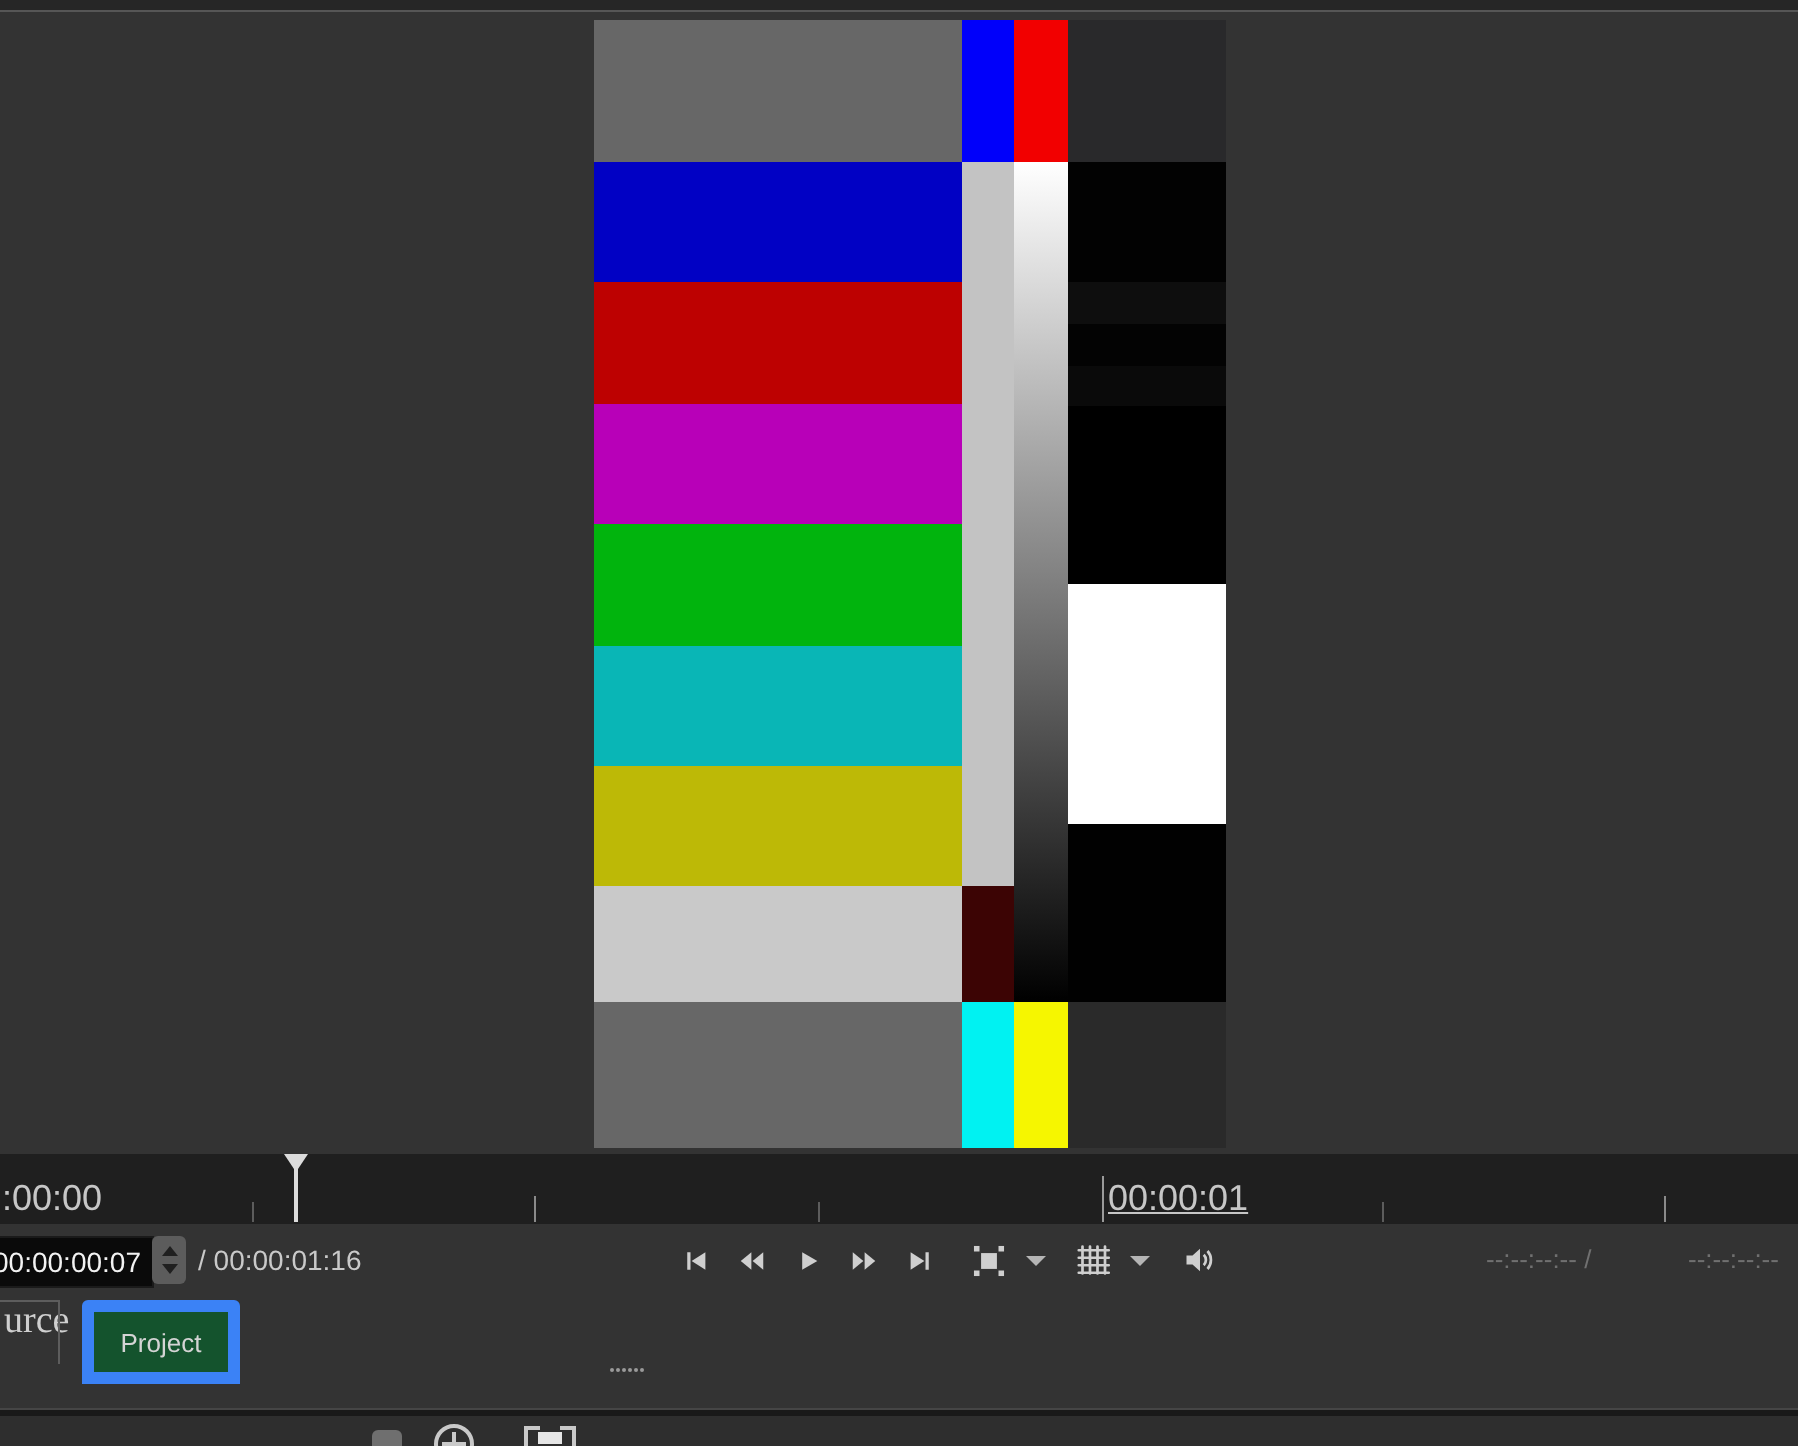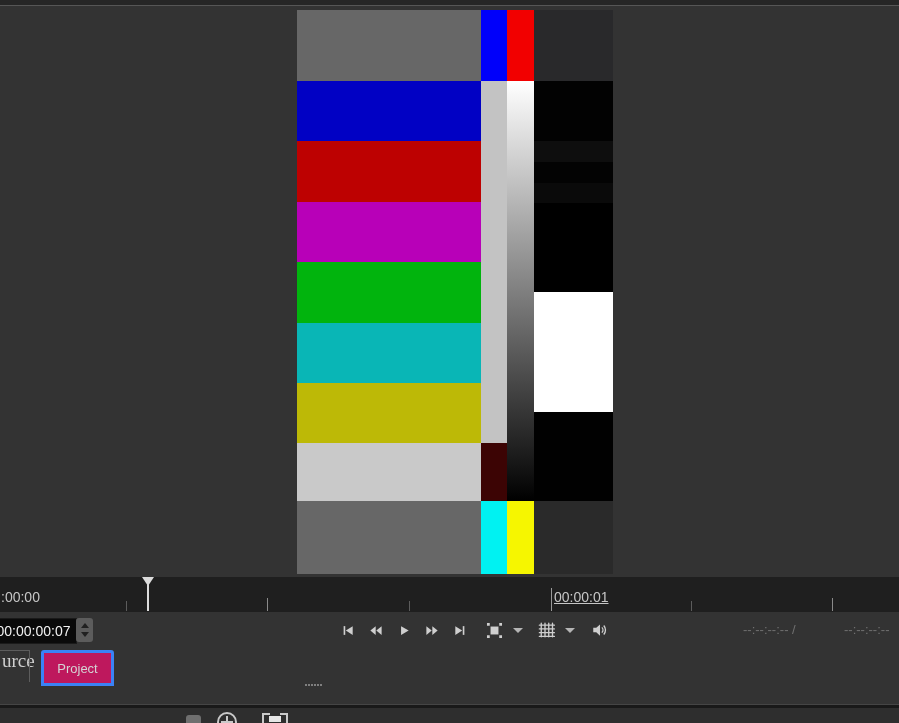--- a/index.html
+++ b/index.html
@@ -10,21 +10,21 @@
   
   .top-strip{position:absolute;left:0;top:0;width:899px;height:5px;background:#262626;
              border-bottom:1px solid #565656;}
 
   
   .preview{position:absolute;background:#111;}
   .seg{position:absolute;}
 
   
   .ruler{position:absolute;left:0;top:577px;width:899px;height:35px;background:#1f1f1f;}
-  .rlabel{position:absolute;top:12px;font-size:14px;color:#c6c6c6;white-space:nowrap;}
+  .rlabel{position:absolute;top:12px;font-size:18px;color:#c6c6c6;white-space:nowrap;}
   .tick{position:absolute;bottom:1px;width:1px;height:10px;background:#5c5c5c;}
   .tick.bright{height:13px;background:#8a8a8a;}
   .majortick{position:absolute;bottom:1px;width:1px;height:23px;background:#9a9a9a;}
   .playhead{position:absolute;top:0;width:14px;height:35px;margin-left:-7px;}
   .ph-tri{position:absolute;left:1px;top:0;width:0;height:0;
           border-left:6px solid transparent;border-right:6px solid transparent;
           border-top:9px solid #dcdcdc;}
   .ph-stem{position:absolute;left:6px;top:0;width:2px;height:34px;background:#dcdcdc;}
 
   
@@ -47,23 +47,23 @@
         border-top:5px solid #b5b5b5;margin:0 1px;}
   .dim{position:absolute;top:0;height:36px;line-height:36px;font-size:13px;color:#707070;white-space:nowrap;}
   .dim.t1{left:743px;}
   .dim.t2{left:844px;}
 
   
   .tabbar{position:absolute;left:0;top:648px;width:899px;height:56px;background:#333333;}
   .srctab{position:absolute;left:2px;top:2px;font-size:19px;color:#cfcfcf;font-family:Liberation Serif, serif;}
   .src-v{position:absolute;left:29px;top:2px;width:1px;height:32px;background:#5d5d5d;}
   .src-h{position:absolute;left:0;top:2px;width:29px;height:1px;background:#5d5d5d;}
-  .projtab{position:absolute;left:41px;top:2px;width:67px;height:30px;border:3px solid #3b82f6;
+  .projtab{position:absolute;left:41px;top:2px;width:67px;height:30px;border:6px solid #3b82f6;
            border-radius:3px 3px 0 0;display:flex;align-items:center;justify-content:center;
-           font-size:13px;color:#d4d4d4;background:#be185d;}
+           font-size:13px;color:#d4d4d4;background:#14532d;}
   .updatebtn{position:absolute;left:119px;top:4px;width:300px;height:30px;background:#1b5f7d;
              display:flex;align-items:center;justify-content:center;font-size:13px;color:#e9f0f4;}
   .dots{position:absolute;left:305px;top:36px;width:2px;height:2px;background:#9a9a9a;border-radius:50%;
         box-shadow:3px 0 #9a9a9a,6px 0 #9a9a9a,9px 0 #9a9a9a,12px 0 #9a9a9a,15px 0 #9a9a9a;}
 
   
   .divider-hi{position:absolute;left:0;top:704px;width:899px;height:1px;background:#454545;}
   .divider-lo{position:absolute;left:0;top:705px;width:899px;height:3px;background:#191919;}
   .bottom-strip{position:absolute;left:0;top:708px;width:899px;height:15px;background:#2e2e2e;}
   .b-toggle{position:absolute;left:186px;top:7px;width:15px;height:12px;background:#6f6f6f;border-radius:3px;}
@@ -128,20 +128,21 @@
     </div>
 
   <div class="transport">
     <div class="spinbox">
       <span>00:00:00:07</span>
     </div>
     <div class="spinner">
       <div class="sp-up"></div>
       <div class="sp-dn"></div>
     </div>
+    <span class="duration">/ 00:00:01:16</span>
 
     <div class="controls">
       <div class="tbtn">
         <svg width="16" height="15" viewBox="0 0 24 24" fill="#cfcfcf">
             <rect x="5" y="5" width="2.6" height="14"></rect>
             <path d="M19.5 5v14L8.5 12z"></path>
           </svg>
       </div>
       <div class="tbtn">
         <svg width="18" height="15" viewBox="0 0 24 24" fill="#cfcfcf">

